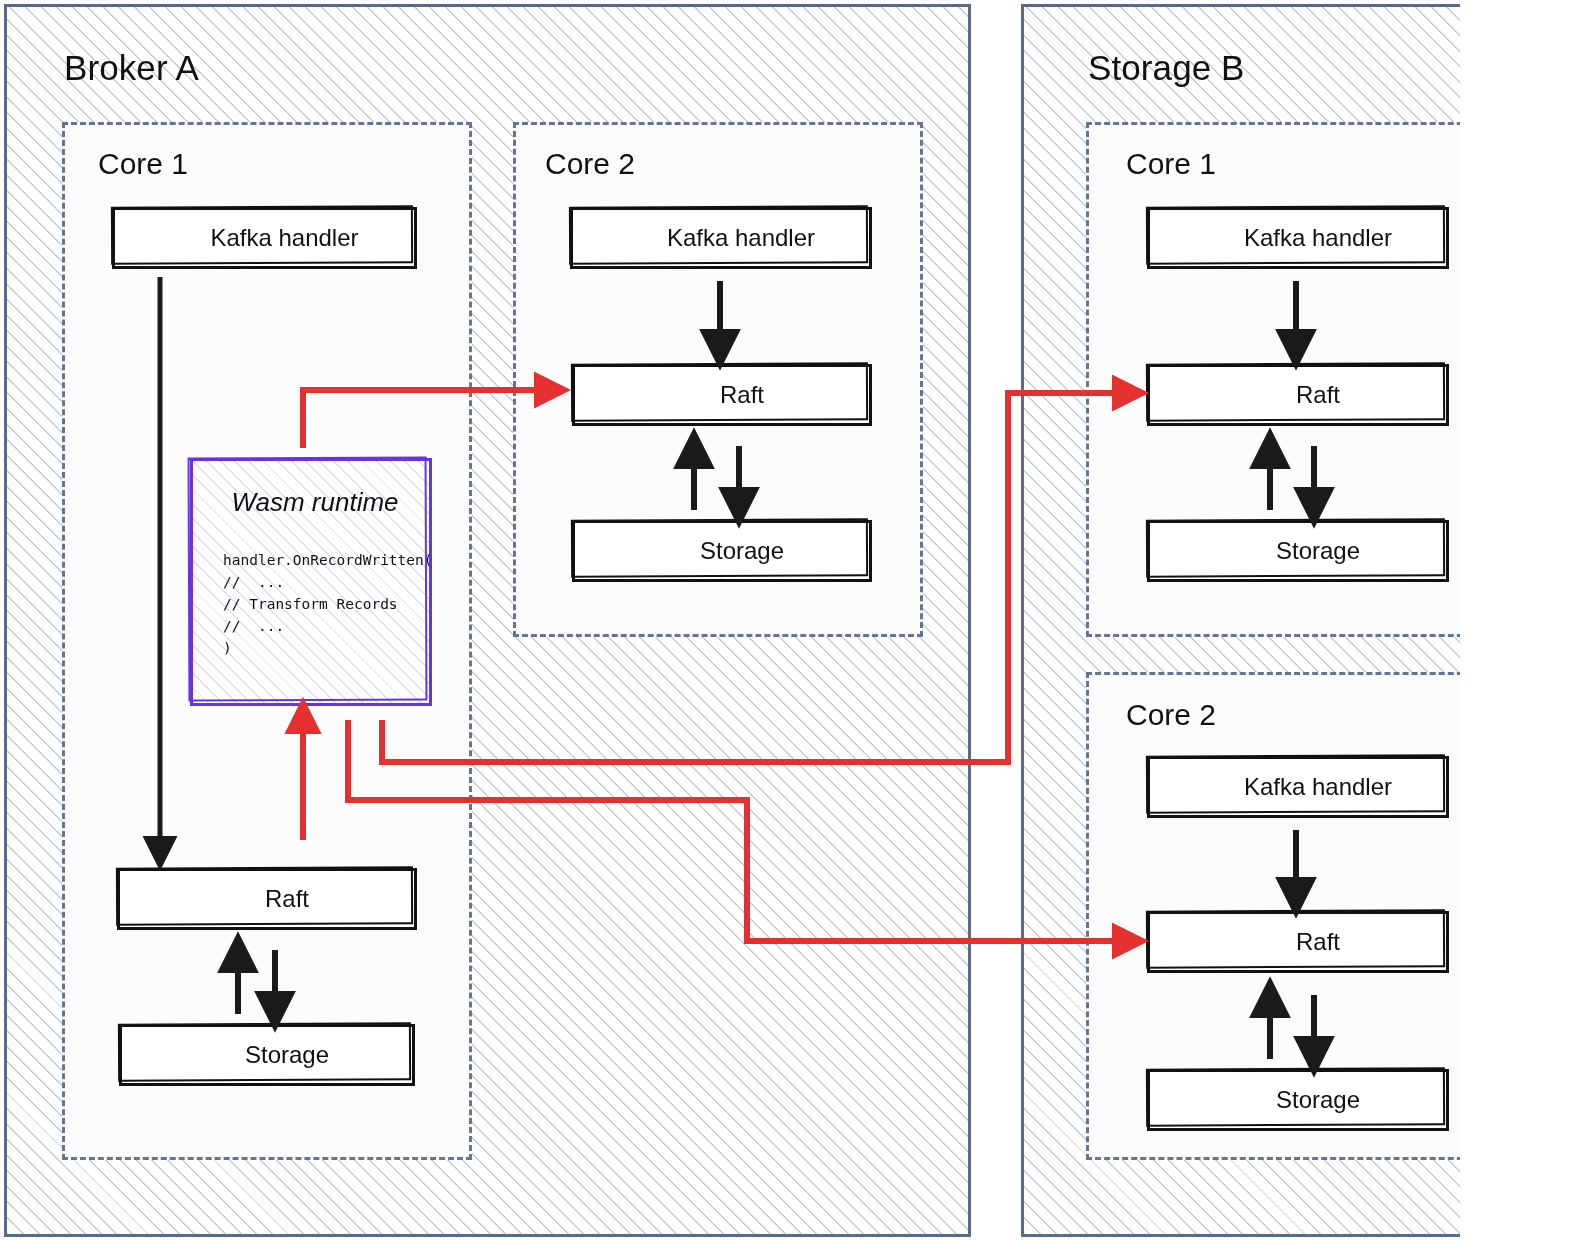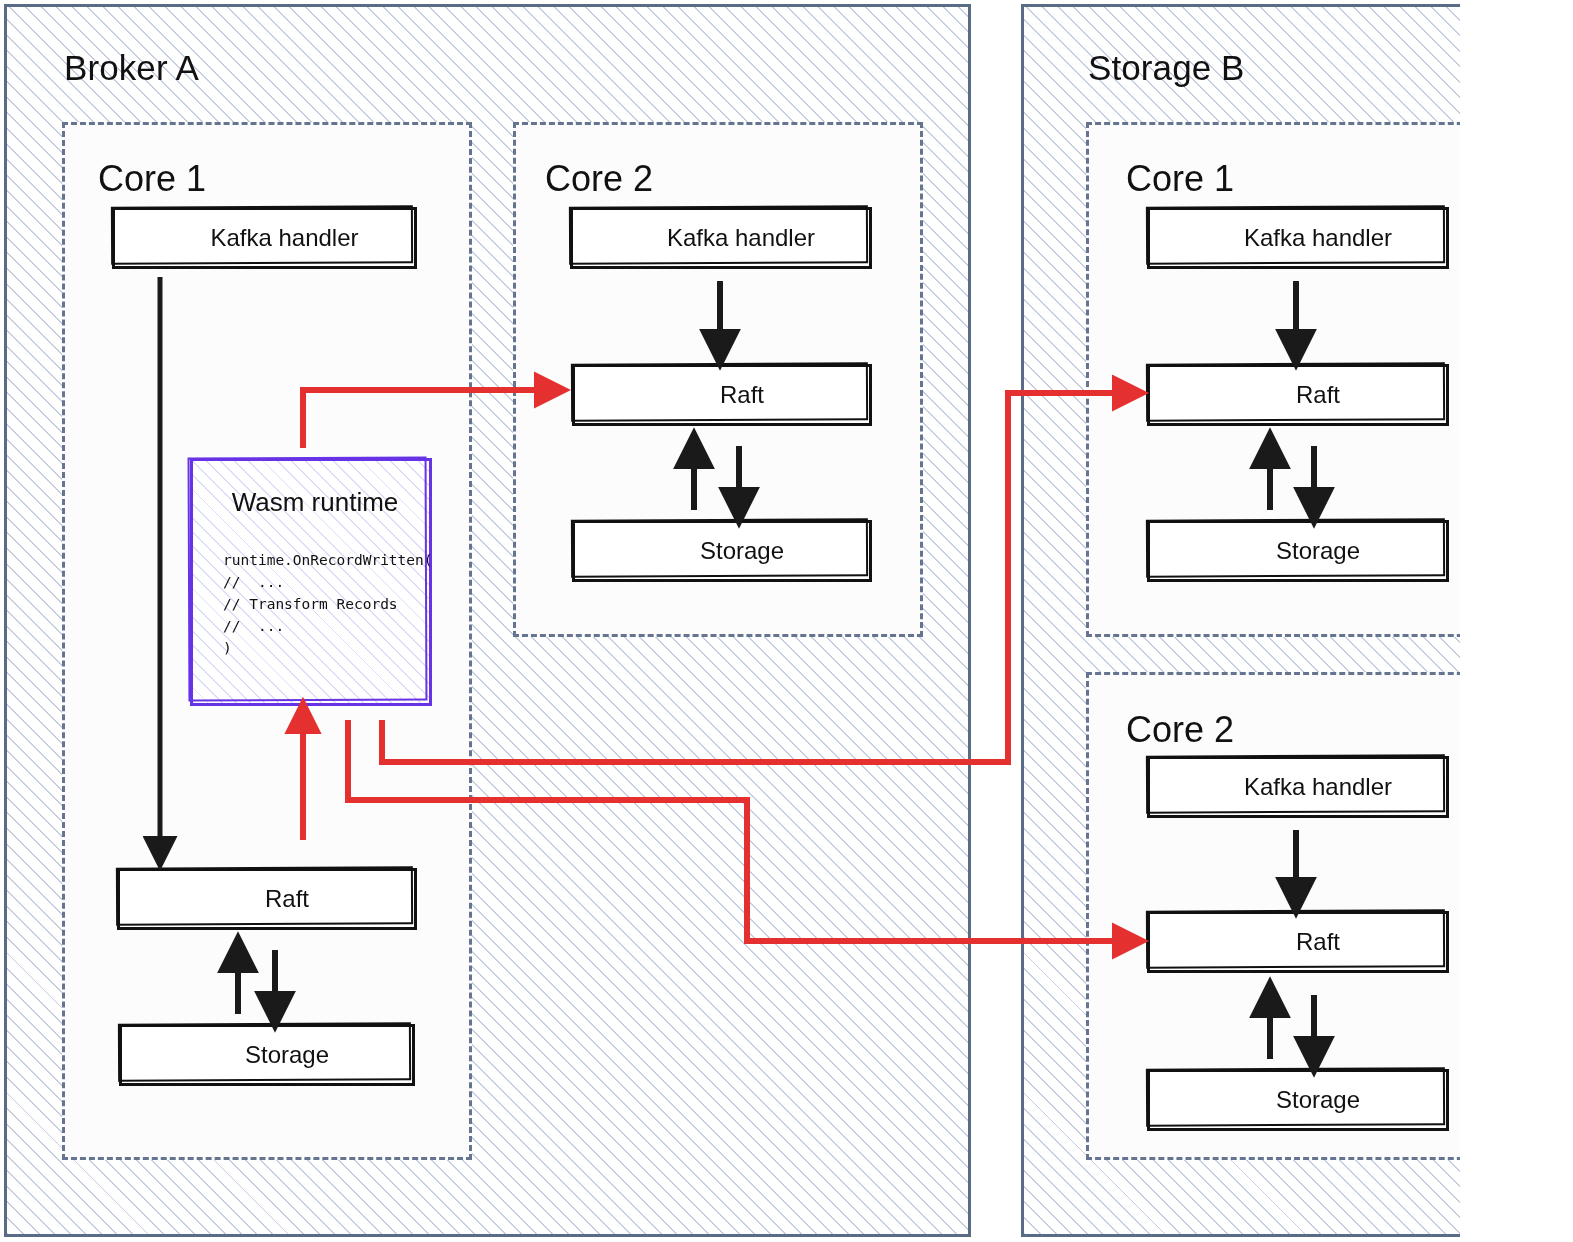--- a/index.html
+++ b/index.html
@@ -37,24 +37,23 @@
 
   
   .core {
     position: absolute;
     border: 3px dashed #66758f;
     background: #fcfcfd;
     box-sizing: border-box;
   }
   .core-title {
     position: absolute;
-    font-size: 36px;
+    font-size: 30px;
     color: #111111;
     white-space: nowrap;
-    margin-top: 11px;
   }
 
   
   .node {
     position: absolute;
     background: #ffffff;
     border: 3px solid #111111;
     box-sizing: border-box;
     display: flex;
     align-items: center;
@@ -94,20 +93,21 @@
     border: 2.5px solid #6633e6;
     transform: rotate(-0.22deg);
     pointer-events: none;
   }
   .wasm-title {
     position: absolute; left: 8px; right: 0; top: 26px;
     text-align: center;
     font-size: 26px;
     color: #111111;
     z-index: 2;
+    font-style: italic;
   }
   .wasm-code {
     position: absolute; left: 30px; top: 88px;
     font-family: "DejaVu Sans Mono", monospace;
     font-size: 14.5px;
     line-height: 1.52;
     color: #111111;
     white-space: pre;
     z-index: 2;
   }
@@ -129,21 +129,21 @@
 
   <div class="core" style="left:62px; top:122px; width:410px; height:1038px;"></div>
   <div class="core-title" style="left:98px; top:147px;">Core 1</div>
 
   <div class="node" style="left:112px; top:207px; width:305px; height:62px;">
     <span class="label">Kafka handler</span>
   </div>
 
   <div class="wasm" style="left:190px; top:458px; width:242px; height:248px;">
     <div class="wasm-title">Wasm runtime</div>
-    <div class="wasm-code">runtime.OnRecordWritten(
+    <div class="wasm-code">handler.OnRecordWritten(
 //  ...
 // Transform Records
 //  ...
 )</div>
   </div>
 
   <div class="node" style="left:117px; top:868px; width:300px; height:62px;">
     <span class="label">Raft</span>
   </div>
 

